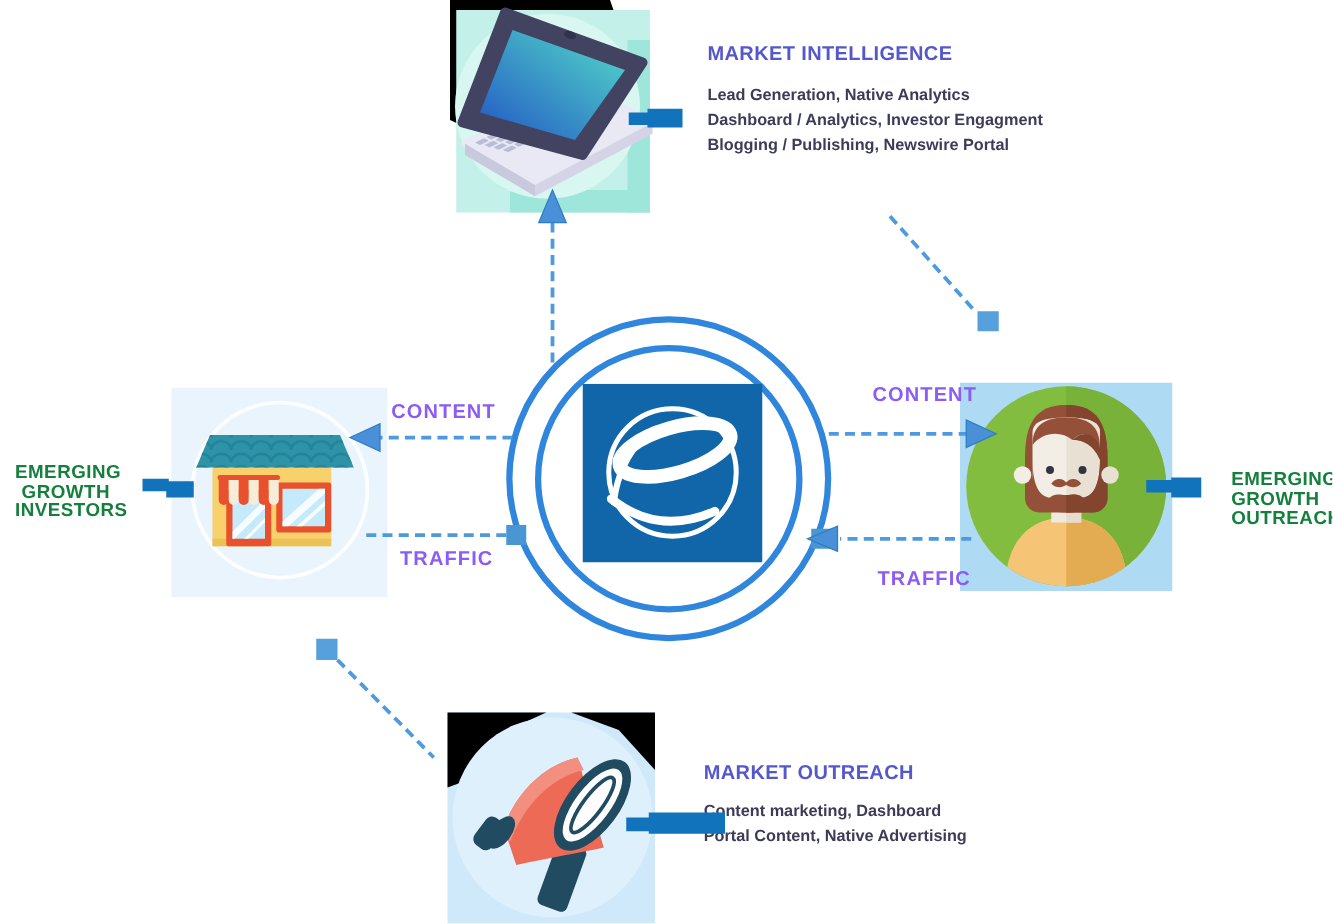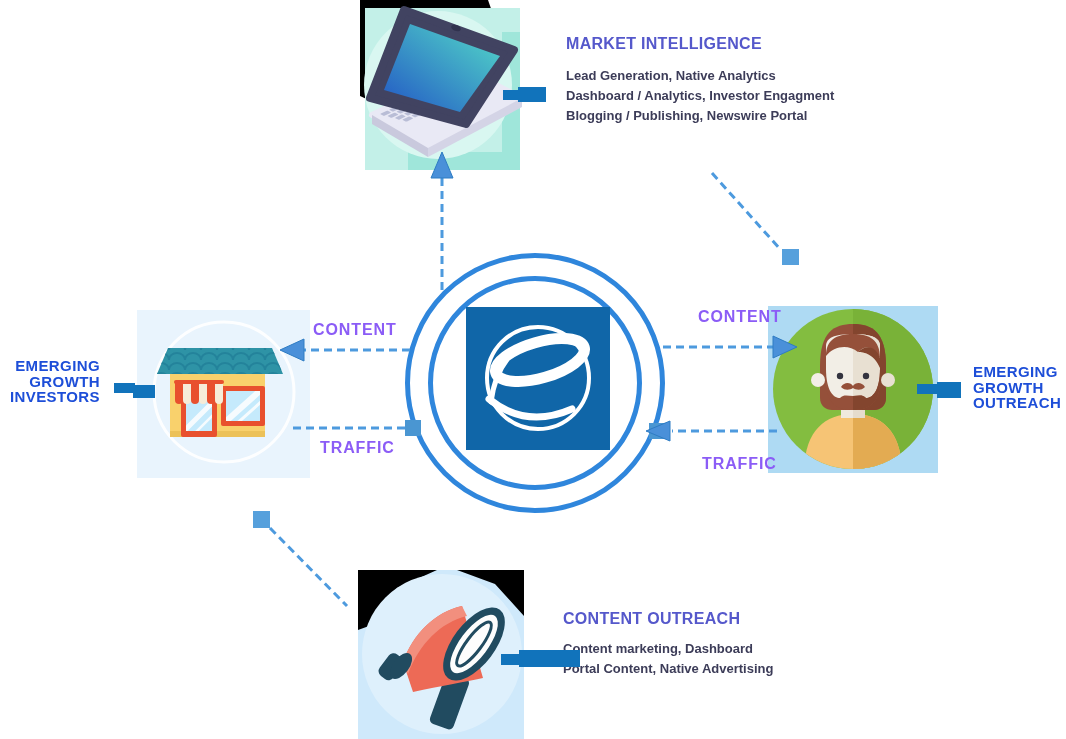--- a/index.html
+++ b/index.html
@@ -9,21 +9,21 @@
   }
   .abs{position:absolute;}
   
   .ring{position:absolute;border:5px solid #2f86dc;border-radius:50%;box-sizing:border-box;background:transparent;}
   .ring.outer{left:405px;top:253px;width:260px;height:260px;}
   .ring.inner{left:428px;top:276px;width:214px;height:214px;}
   
   .node-title{color:#5558cb;font-size:16px;letter-spacing:.3px;margin:0;white-space:nowrap;}
   .node-lines{margin:0;color:#3c3c58;font-size:13px;line-height:20px;white-space:nowrap;}
   .node-lines p{margin:0;}
-  .side-label{color:#1d4ed8;font-size:15px;line-height:15.5px;letter-spacing:.4px;margin:0;}
+  .side-label{color:#15803d;font-size:15px;line-height:15.5px;letter-spacing:.4px;margin:12px;}
   .side-label.right-align{text-align:right;}
   .flow-label{color:#8b5cf6;font-size:16px;letter-spacing:.9px;white-space:nowrap;}
   .overlay{position:absolute;left:0;top:0;width:1066px;height:739px;pointer-events:none;z-index:20;}
   .icon-box{position:absolute;z-index:5;}
   .hub{z-index:8;}
 </style>
 </head>
 <body>
 
 <div class="canvas">
@@ -217,21 +217,21 @@
       <path d="M105,38 C78,44 56,66 46,94 L56,124 C84,118 108,114 126,110 Z" fill="#ed6a56"></path>
       <path d="M105,38 C78,44 56,66 46,94 L51,106 C62,76 84,54 110,48 Z" fill="#f28f7e"></path>
       <ellipse cx="44" cy="98" rx="8" ry="15" fill="#214b60" transform="rotate(37 44 98)"></ellipse>
       <ellipse cx="117" cy="76" rx="21" ry="43" fill="#214b60" transform="rotate(37 117 76)"></ellipse>
       <ellipse cx="117" cy="76" rx="14" ry="35" fill="#fdfdfd" transform="rotate(37 117 76)"></ellipse>
       <ellipse cx="117" cy="76" rx="7.5" ry="27" fill="none" stroke="#214b60" stroke-width="3" transform="rotate(37 117 76)"></ellipse>
     </g>
   </svg>
 
   <div class="abs" style="left:563px;top:610px;z-index:6;">
-    <h2 class="node-title">CONTENT OUTREACH</h2>
+    <h2 class="node-title">MARKET OUTREACH</h2>
   </div>
   <div class="abs node-lines" style="left:563px;top:639px;z-index:6;">
     <p>Content marketing, Dashboard</p>
     <p>Portal Content, Native Advertising</p>
   </div>
 
   <div class="abs flow-label" style="left:313px;top:321px;z-index:6;">CONTENT</div>
   <div class="abs flow-label" style="left:320px;top:439px;z-index:6;">TRAFFIC</div>
   <div class="abs flow-label" style="left:698px;top:308px;z-index:6;">CONTENT</div>
   <div class="abs flow-label" style="left:702px;top:455px;z-index:6;">TRAFFIC</div>

